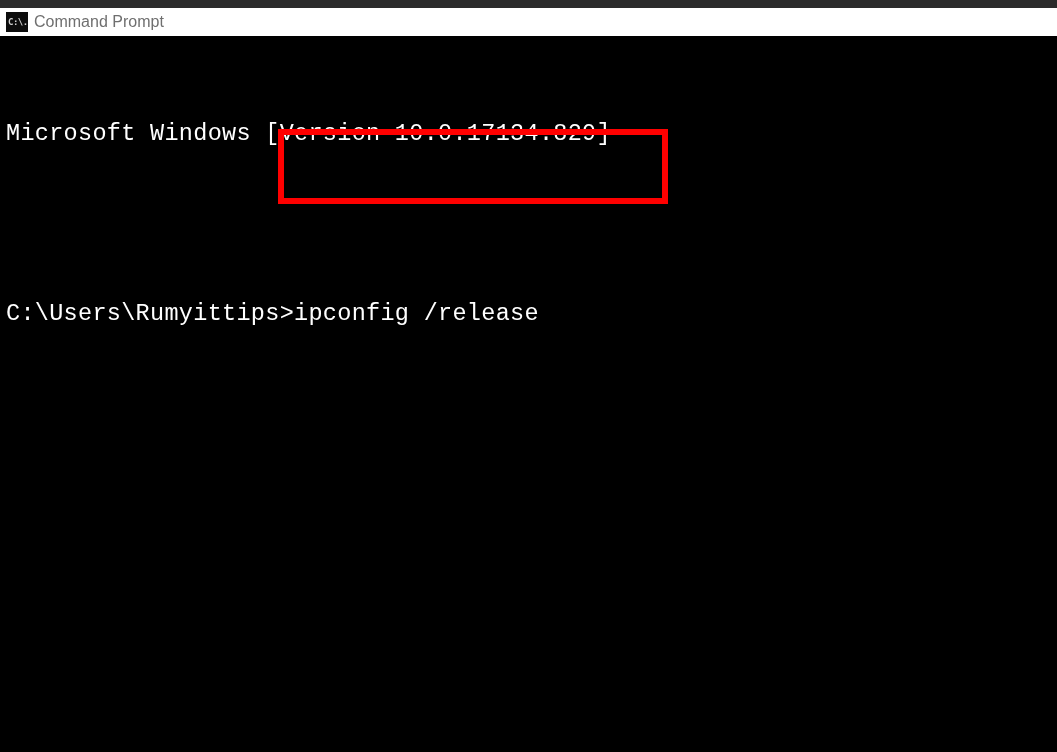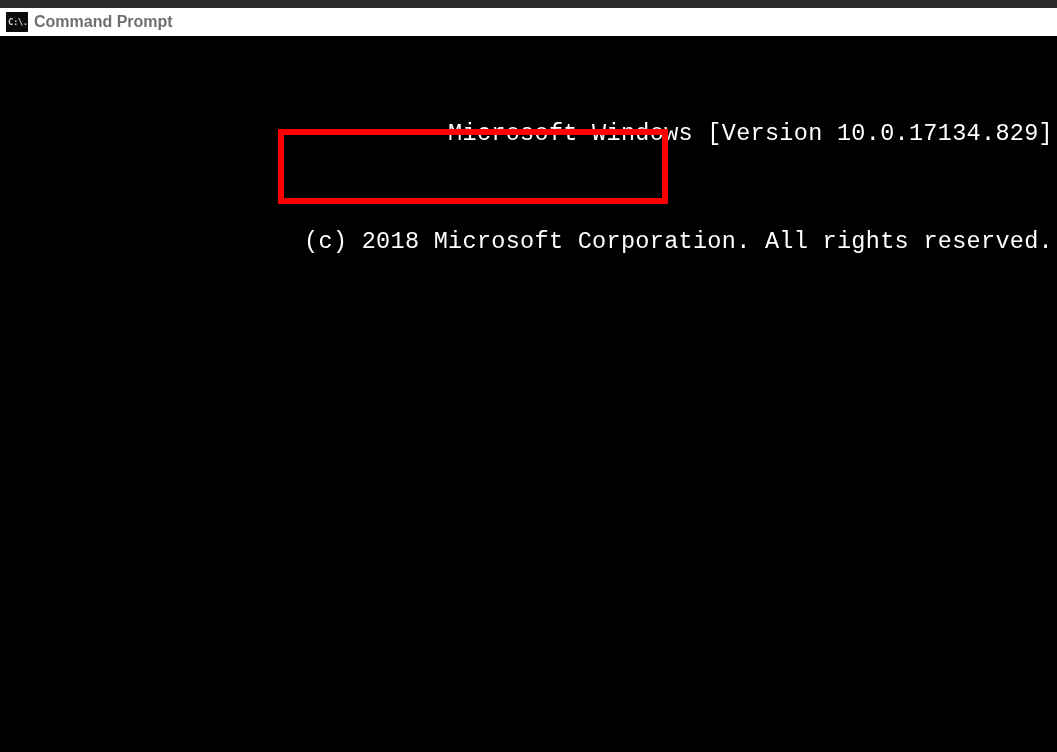--- a/index.html
+++ b/index.html
@@ -44,36 +44,35 @@
     color: #d0d0d0;
     font-size: 9px;
     font-family: Consolas, monospace;
     letter-spacing: -0.5px;
     font-weight: bold;
   }
   .titlebar .title-text {
     color: #6f6f6f;
     font-family: "Segoe UI", Tahoma, sans-serif;
     font-size: 16px;
-    font-weight: 700;
+    font-weight: 400;
   }
   .terminal {
     flex: 1;
     background: #000000;
     color: #ffffff;
     font-family: Consolas, "Courier New", monospace;
     font-size: 23.5px;
     line-height: 36px;
     padding: 6px 4px 0 6px;
     white-space: pre;
     overflow: hidden;
     position: relative;
     font-stretch: expanded;
     letter-spacing: 0.3px;
-    text-align: right;
   }
   .terminal .block {
     display: block;
   }
   .highlight-box {
     position: absolute;
     border: 6px solid #ff0000;
     pointer-events: none;
     box-sizing: border-box;
   }
@@ -85,22 +84,22 @@
 
   <div class="titlebar">
     <div class="app-icon">
       <span class="glyph">C:\.</span>
     </div>
     <span class="title-text">Command Prompt</span>
   </div>
 
   <div class="terminal">
     <span class="block">Microsoft Windows [Version 10.0.17134.829]</span>
-    <span class="block">(c) 2018 Microsoft Corporation. All rights reserved.</span>
     <span class="block"></span>
+    <span class="block">C:\Users\Rumyittips&gt;ipconfig /release</span>
     <span class="block"></span>
     <span class="block"></span>
     <span class="block"></span>
     
     
     
     <span class="block"></span>
     
     <span class="block"></span>
     

